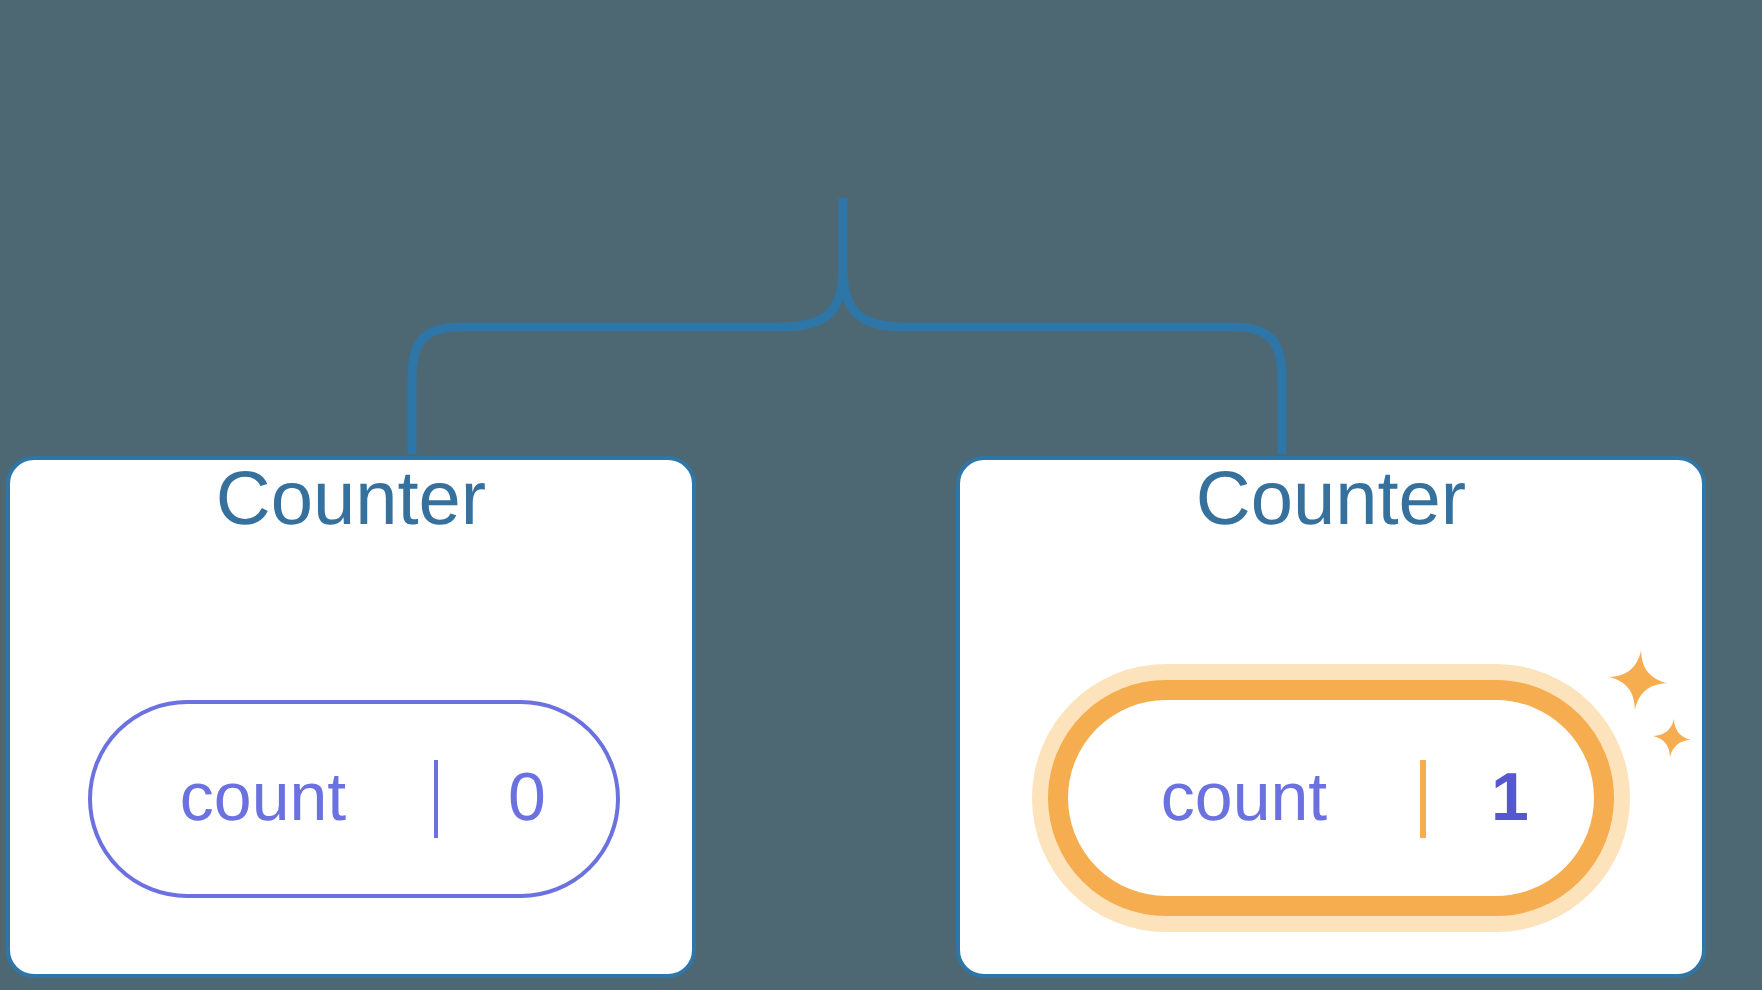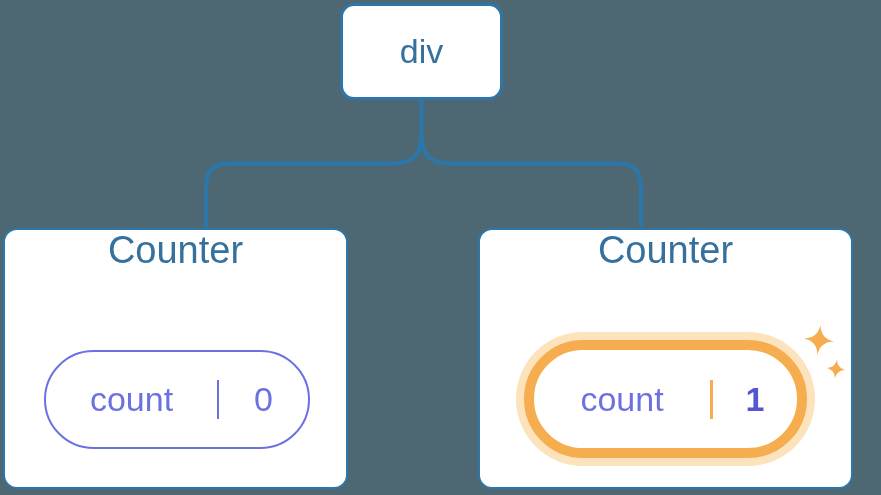--- a/index.html
+++ b/index.html
@@ -76,23 +76,20 @@
     color:var(--purpleStrong,#5457d0);
   }
   .sparkles{position:absolute;left:318px;top:88px;z-index:3;}
   .sparkles path{fill:var(--orange,#f6ad4f);}
 </style>
 </head>
 <body>
 
 <div id="stage">
 
-  <div class="node">
-    <span>div</span>
-  </div>
 
   <svg class="connector" width="881" height="495" viewBox="0 0 881 495" aria-hidden="true">
     <path d="M421.5 99 L421.5 134 C421.5 157 412 163.5 390 163.5 L230 163.5 C213 163.5 206 170 206 189 L206 227"></path>
     <path d="M421.5 134 C421.5 157 431 163.5 453 163.5 L617 163.5 C634 163.5 641 170 641 189 L641 227"></path>
   </svg>
 
   <div class="card card-left">
     <div class="card-title">Counter</div>
     <div class="pill pill-plain">
       <div class="pill-key">count</div>

